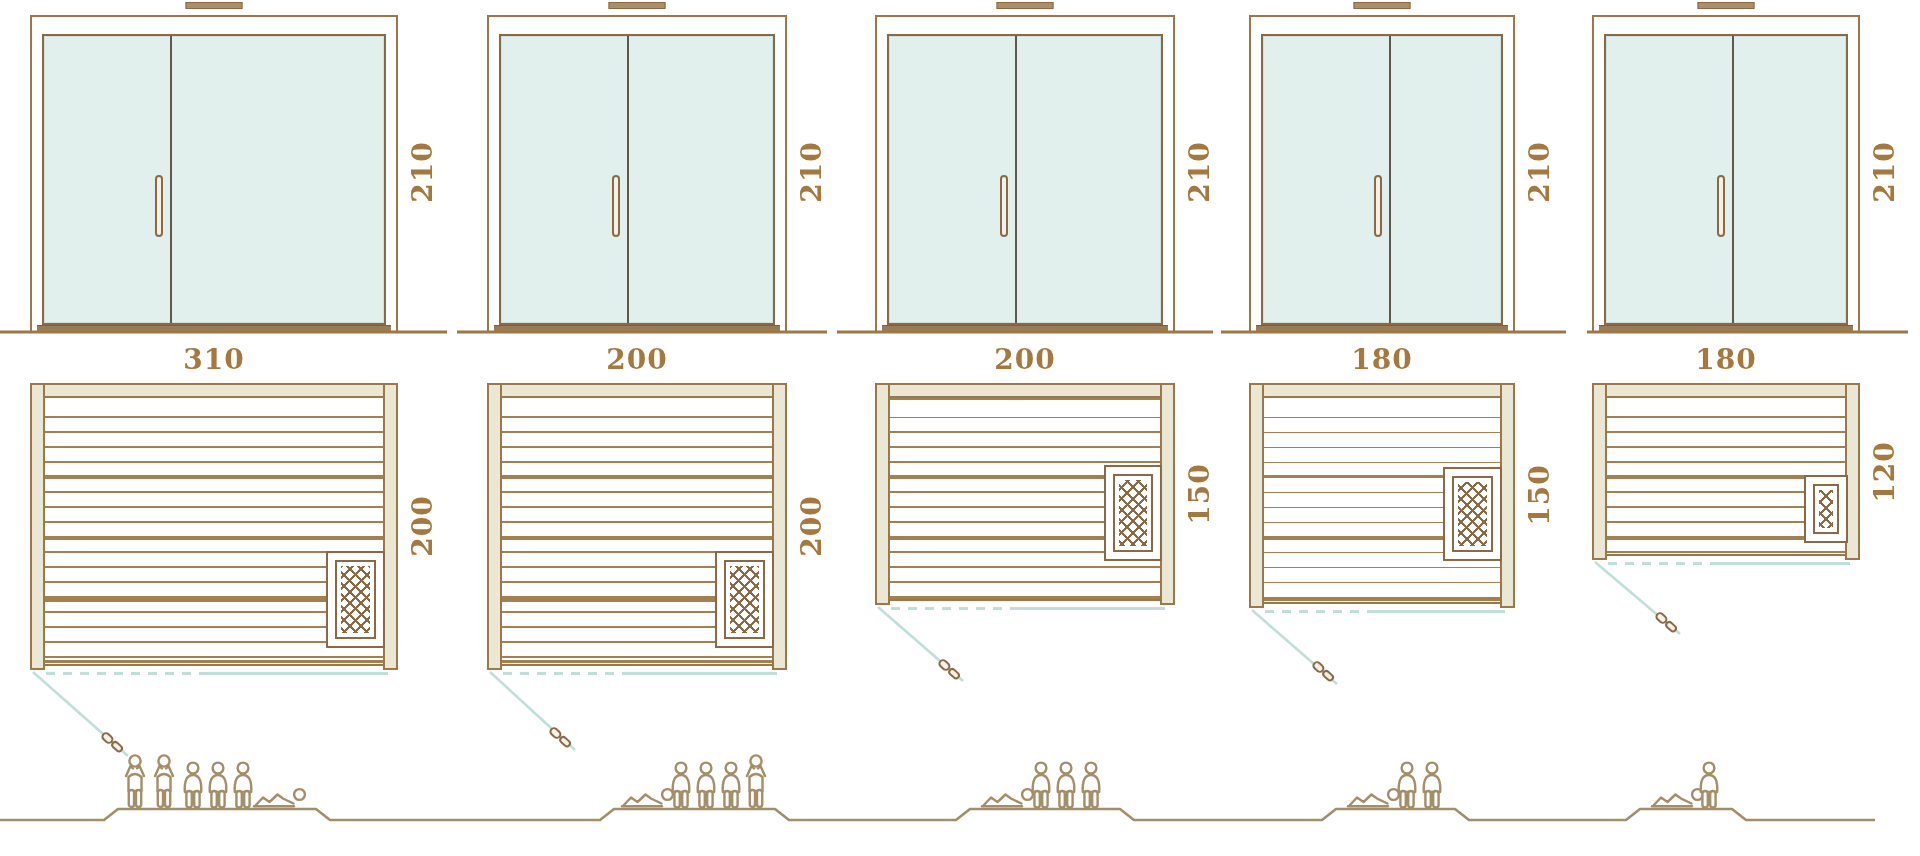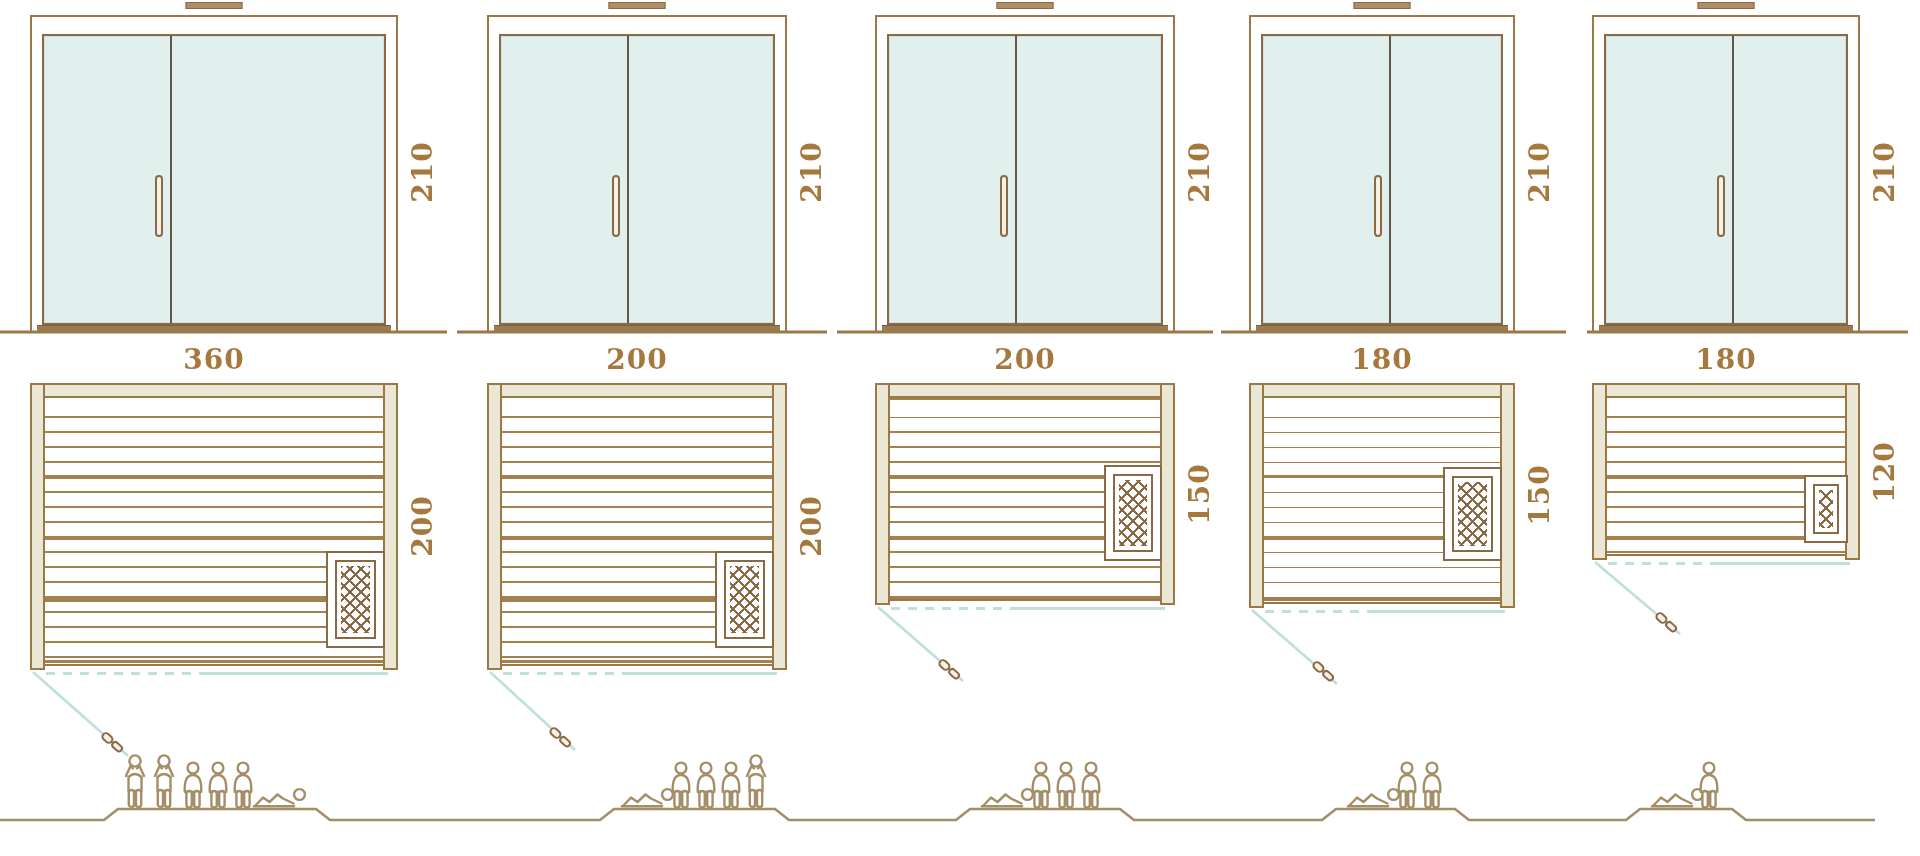--- a/index.html
+++ b/index.html
@@ -98,21 +98,21 @@
   <section class="unit u1">
     <div class="door">
       <div class="vent"></div>
       <div class="glass">
         <div class="divider"></div>
         <div class="handle"></div>
       </div>
       <div class="sill"></div>
     </div>
     <div class="vlabel door-h">210</div>
-    <div class="wlabel">360</div>
+    <div class="wlabel">310</div>
     <div class="plan">
       <div class="boards"></div>
       <div class="wall-top"></div>
       <div class="post pl"></div>
       <div class="post pr"></div>
       <div class="heater">
           <div class="lattice"></div>
         </div>
       <div class="front-dash"></div>
       <div class="front-solid"></div>

